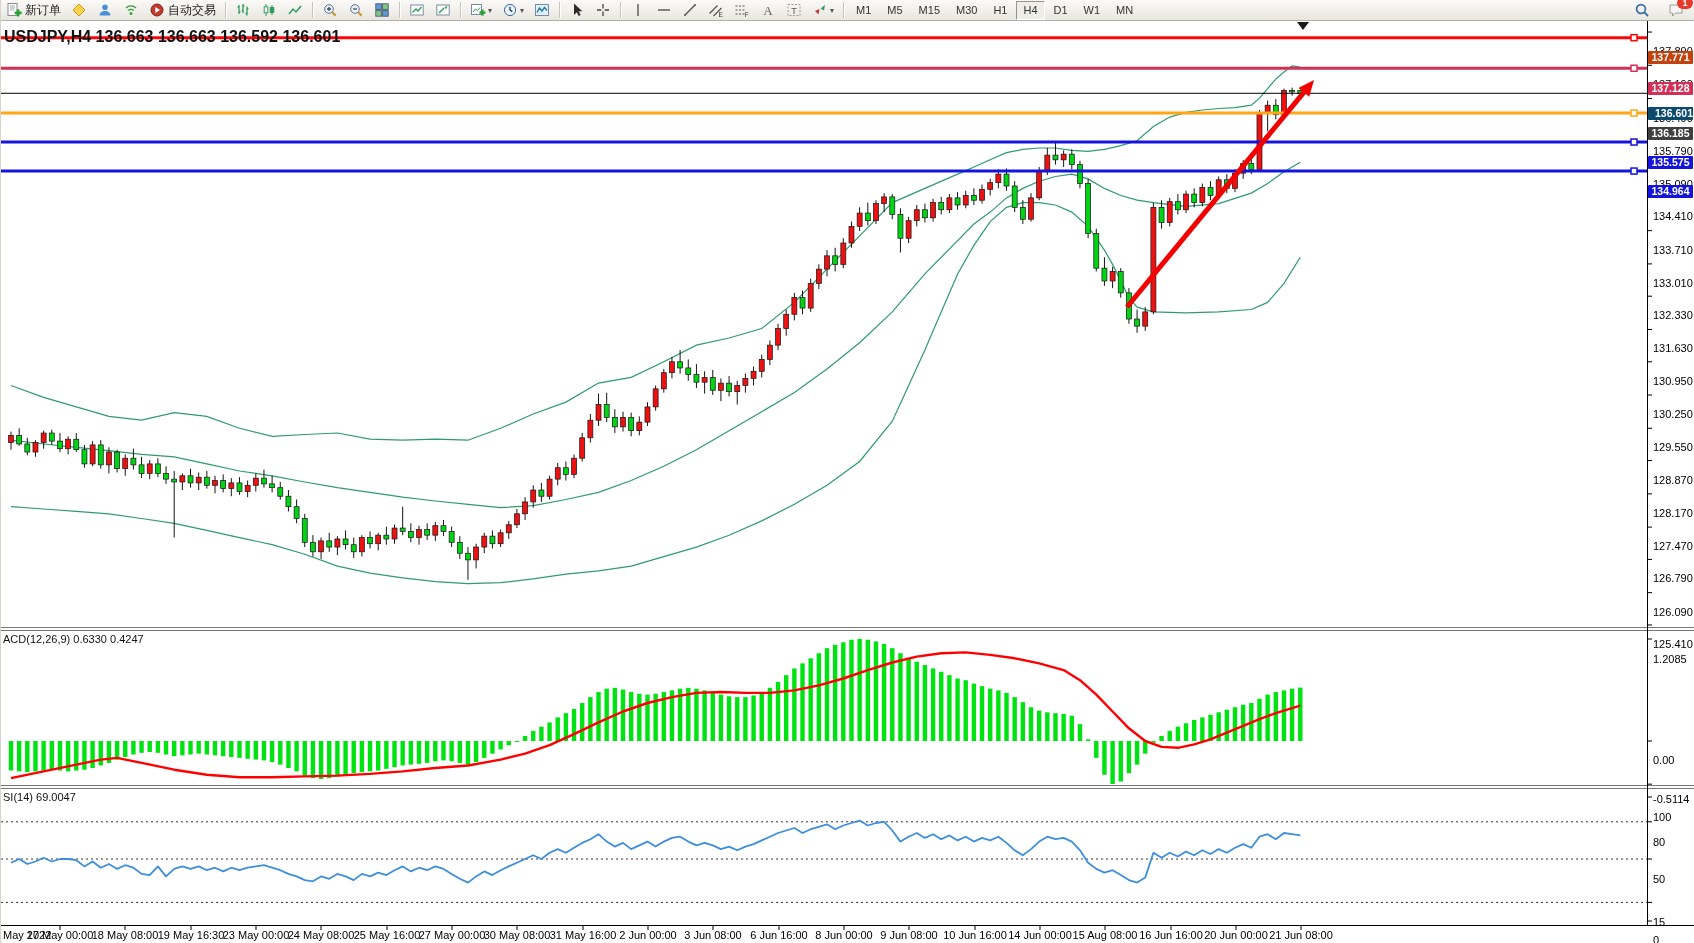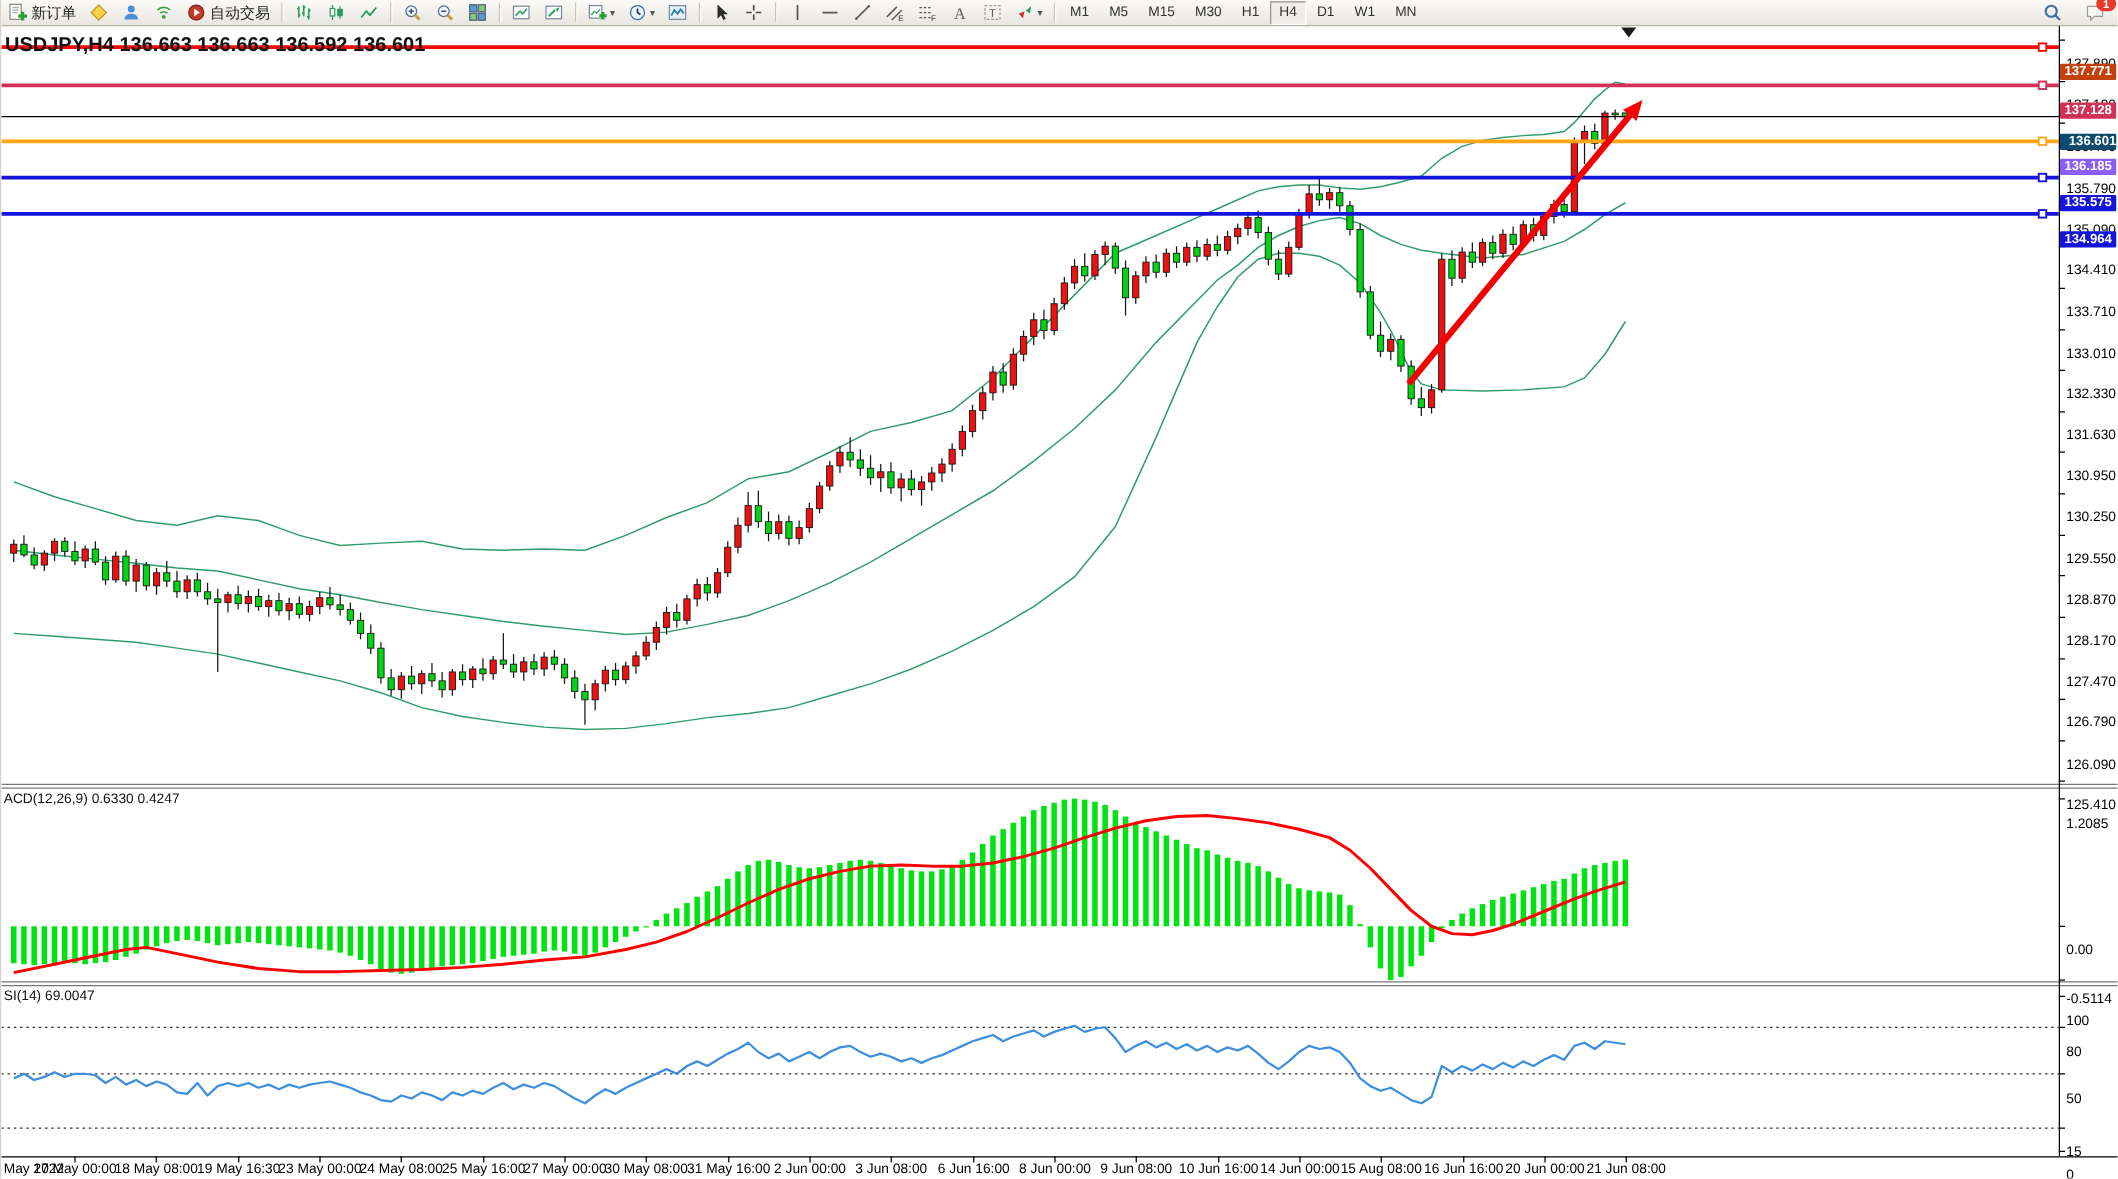--- a/index.html
+++ b/index.html
@@ -858,21 +858,21 @@
       <div class="tick" style="top: 754px;">0.00</div>
       <div class="tick" style="top: 793.162px;">-0.5114</div>
       <div class="tick" style="top: 811px;">100</div>
       <div class="tick" style="top: 835.8px;">80</div>
       <div class="tick" style="top: 873px;">50</div>
       <div class="tick" style="top: 916.4px;">15</div>
       <div class="tick" style="top: 934px;">0</div>
       <div class="chip" style="top: 51.2px; background: #c2410c;">137.771</div>
       <div class="chip" style="top: 81.7489px; background: rgb(210, 48, 87);">137.128</div>
       <div class="chip" style="top: 106.787px; background: #0c4a6e; text-align: right;">136.601</div>
-      <div class="chip" style="top: 126.551px; background: #8b5cf6;">136.185</div>
+      <div class="chip" style="top: 126.551px; background: #404040;">136.185</div>
       <div class="chip" style="top: 155.532px; background: rgb(20, 20, 221);">135.575</div>
       <div class="chip" style="top: 184.561px; background: rgb(20, 20, 221);">134.964</div>
     </div>
   <div id="timebar">
       <div class="tlabel first" style="left: 2px;">May 2022</div>
       <div class="tlabel" style="left: 59px;">17 May 00:00</div>
       <div class="tlabel" style="left: 124px;">18 May 08:00</div>
       <div class="tlabel" style="left: 190px;">19 May 16:30</div>
       <div class="tlabel" style="left: 255px;">23 May 00:00</div>
       <div class="tlabel" style="left: 320px;">24 May 08:00</div>

